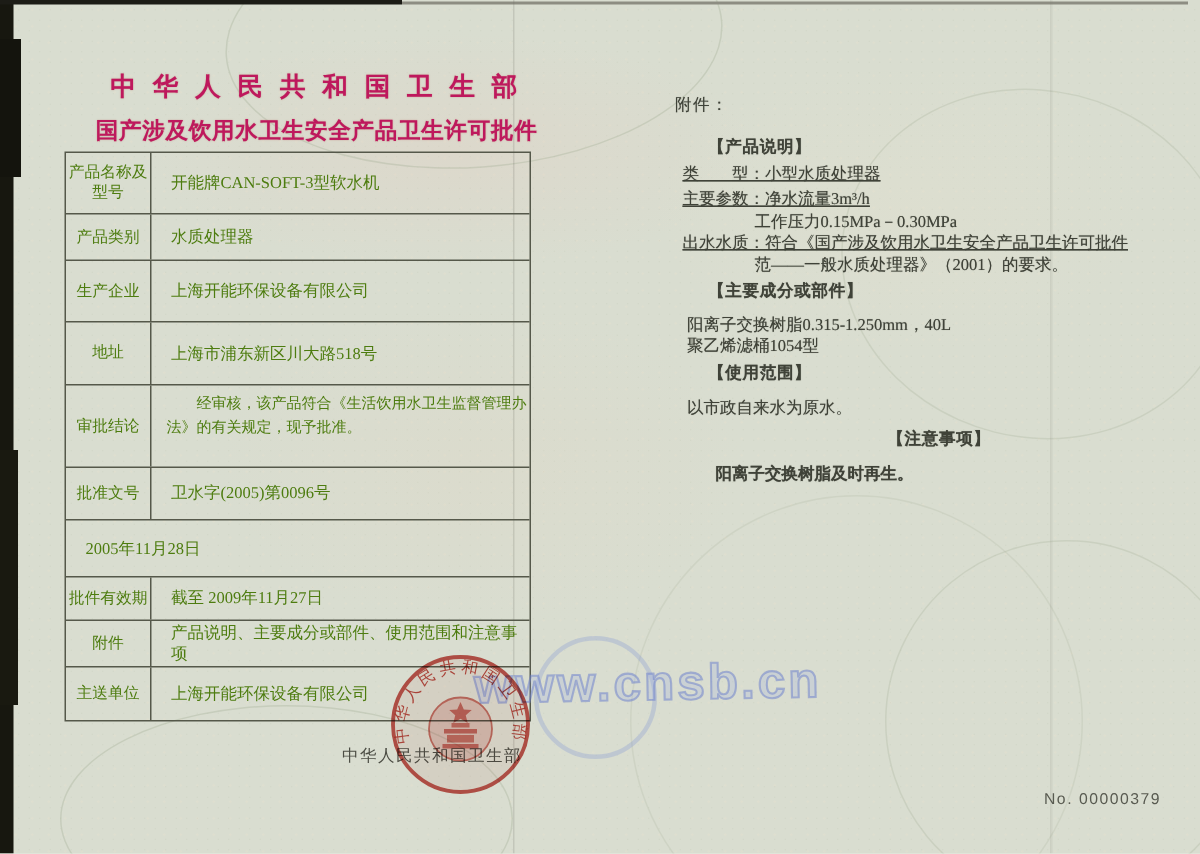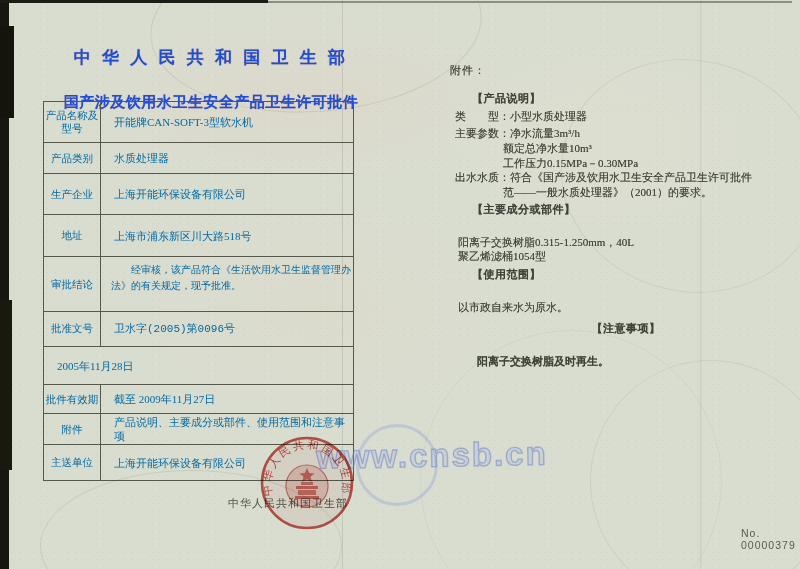--- a/index.html
+++ b/index.html
@@ -32,70 +32,70 @@
   .g5{left:420px;top:330px;width:300px;height:300px;border-color:rgba(168,178,156,.22);}
   
   .edge-left{position:absolute;left:0;top:0;width:9px;height:569px;background:#17170f;}
   .edge-left2{position:absolute;left:0;top:26px;width:14px;height:92px;background:#14140d;}
   .edge-left3{position:absolute;left:0;top:300px;width:12px;height:170px;background:#191910;}
   .edge-top1{position:absolute;left:0;top:0;width:268px;height:3px;background:#1c1c16;}
   .edge-top2{position:absolute;left:268px;top:1px;width:524px;height:2px;background:#8d8d82;}
   .crease-a{position:absolute;left:342px;top:0;width:1px;height:569px;background:rgba(110,112,100,.20);}
   .crease-b{position:absolute;left:700px;top:0;width:2px;height:569px;background:linear-gradient(to right,rgba(120,120,108,.16),rgba(120,120,108,.04));}
   
-  .title-wrap{position:absolute;left:15px;top:46px;width:392px;text-align:center;color:#1d4ed8;font-weight:bold;}
+  .title-wrap{position:absolute;left:15px;top:46px;width:392px;text-align:center;color:#be185d;font-weight:bold;}
   .title-l1{font-size:17px;letter-spacing:3.5px;text-shadow:0 0 1px rgba(181,81,74,.55);}
-  .title-l2{font-size:15px;letter-spacing:.5px;margin-top:24px;text-shadow:0 0 1px rgba(181,81,74,.55);}
+  .title-l2{font-size:15px;letter-spacing:.5px;margin-top:9px;text-shadow:0 0 1px rgba(181,81,74,.55);}
   
   .cert-table{
     position:absolute;left:43px;top:101px;width:311px;height:380px;
     border:1px solid #55584a;box-sizing:border-box;
-    display:flex;flex-direction:column;color:#0369a1;
+    display:flex;flex-direction:column;color:#4d7c0f;
   }
   .trow{display:flex;border-bottom:1px solid #55584a;box-sizing:border-box;}
   .trow:last-child{border-bottom:none;}
   .lbl{
     width:57px;flex:0 0 57px;border-right:1px solid #55584a;box-sizing:border-box;
     display:flex;align-items:center;justify-content:center;text-align:center;
     font-size:10.5px;line-height:13px;padding:1px;
   }
   .val{
     flex:1;display:flex;align-items:center;
     font-size:11px;line-height:14px;padding-left:13px;padding-right:3px;
   }
   .h41{height:41px;} .h31{height:31px;} .h42{height:42px;} .h55{height:55px;}
-  .h35{height:35px;font-family:Liberation Mono, monospace;} .h38{height:38px;} .h29{height:29px;} .h37{height:37px;flex:1;}
+  .h35{height:35px;} .h38{height:38px;} .h29{height:29px;} .h37{height:37px;flex:1;}
   .val-wrap{display:block;font-size:10px;line-height:16px;padding-top:5px;text-indent:20px;padding-left:10px;padding-right:1px;}
   
   .att{position:absolute;left:450px;top:64px;width:330px;color:#3f4238;font-size:11px;line-height:13px;}
   .att div{text-shadow:0 0 .5px rgba(63,66,56,.6);}
   .att-heading{font-weight:normal;letter-spacing:1px;}
   .att-h{font-weight:bold;letter-spacing:.5px;margin-left:22px;}
-  .mt14{margin-top:15px;} .mt5{margin-top:5px;} .mt4{margin-top:4px;} .mt3{margin-top:20px;}
+  .mt14{margin-top:15px;} .mt5{margin-top:5px;} .mt4{margin-top:4px;} .mt3{margin-top:10px;}
   .mt2{margin-top:2px;} .mt1{margin-top:1.5px;} .mt7{margin-top:8px;text-align:center;}
-  .att-line{padding-left:5px;}
+  .att-line{padding-left:5px;text-decoration:underline;}
   .att-cont{padding-left:53px;}
   .att-item{padding-left:8px;}
   .att-note{padding-left:27px;font-weight:bold;}
   
   .watermark{
     position:absolute;left:316px;top:436px;width:300px;
     font-family:"Liberation Sans","DejaVu Sans",sans-serif;
     font-size:33px;font-weight:bold;letter-spacing:2px;
     color:rgba(150,168,226,.22);
     -webkit-text-stroke:1.4px rgba(106,126,204,.50);
     transform:rotate(-1deg);
   }
   .wm-circle{position:absolute;left:356px;top:424px;width:76px;height:76px;border-radius:50%;
     border:3px solid rgba(122,142,212,.28);}
   
   .issuer{position:absolute;left:228px;top:496px;width:140px;font-size:11px;letter-spacing:1px;color:#4c4d44;}
   .seal{position:absolute;left:252px;top:430px;mix-blend-mode:multiply;}
   .serial{
-    position:absolute;left:741px;top:527px;
+    position:absolute;left:696px;top:527px;
     font-family:"Liberation Sans","DejaVu Sans",sans-serif;
     font-size:10.5px;letter-spacing:1px;color:#585a50;
   }
 </style>
 </head>
 <body>
 
 <div class="paper"></div>
 <div class="tint t1"></div>
 <div class="tint t2"></div>
@@ -158,21 +158,20 @@
     <div class="lbl">主送单位</div>
     <div class="val">上海开能环保设备有限公司</div>
   </div>
 </div>
 
 <div class="att">
   <div class="att-heading">附件：</div>
   <div class="att-h mt14">【产品说明】</div>
   <div class="att-line mt5">类　　型：小型水质处理器</div>
   <div class="att-line mt4">主要参数：净水流量3m³/h</div>
-  <div class="att-cont mt2">额定总净水量10m³</div>
   <div class="att-cont mt1">工作压力0.15MPa－0.30MPa</div>
   <div class="att-line mt1">出水水质：符合《国产涉及饮用水卫生安全产品卫生许可批件</div>
   <div class="att-cont mt1">范——一般水质处理器》（2001）的要求。</div>
   <div class="att-h mt4">【主要成分或部件】</div>
   <div class="att-item mt3">阳离子交换树脂0.315-1.250mm，40L</div>
   <div class="att-item mt1">聚乙烯滤桶1054型</div>
   <div class="att-h mt5">【使用范围】</div>
   <div class="att-item mt3">以市政自来水为原水。</div>
   <div class="att-h mt7">【注意事项】</div>
   <div class="att-note mt3">阳离子交换树脂及时再生。</div>

